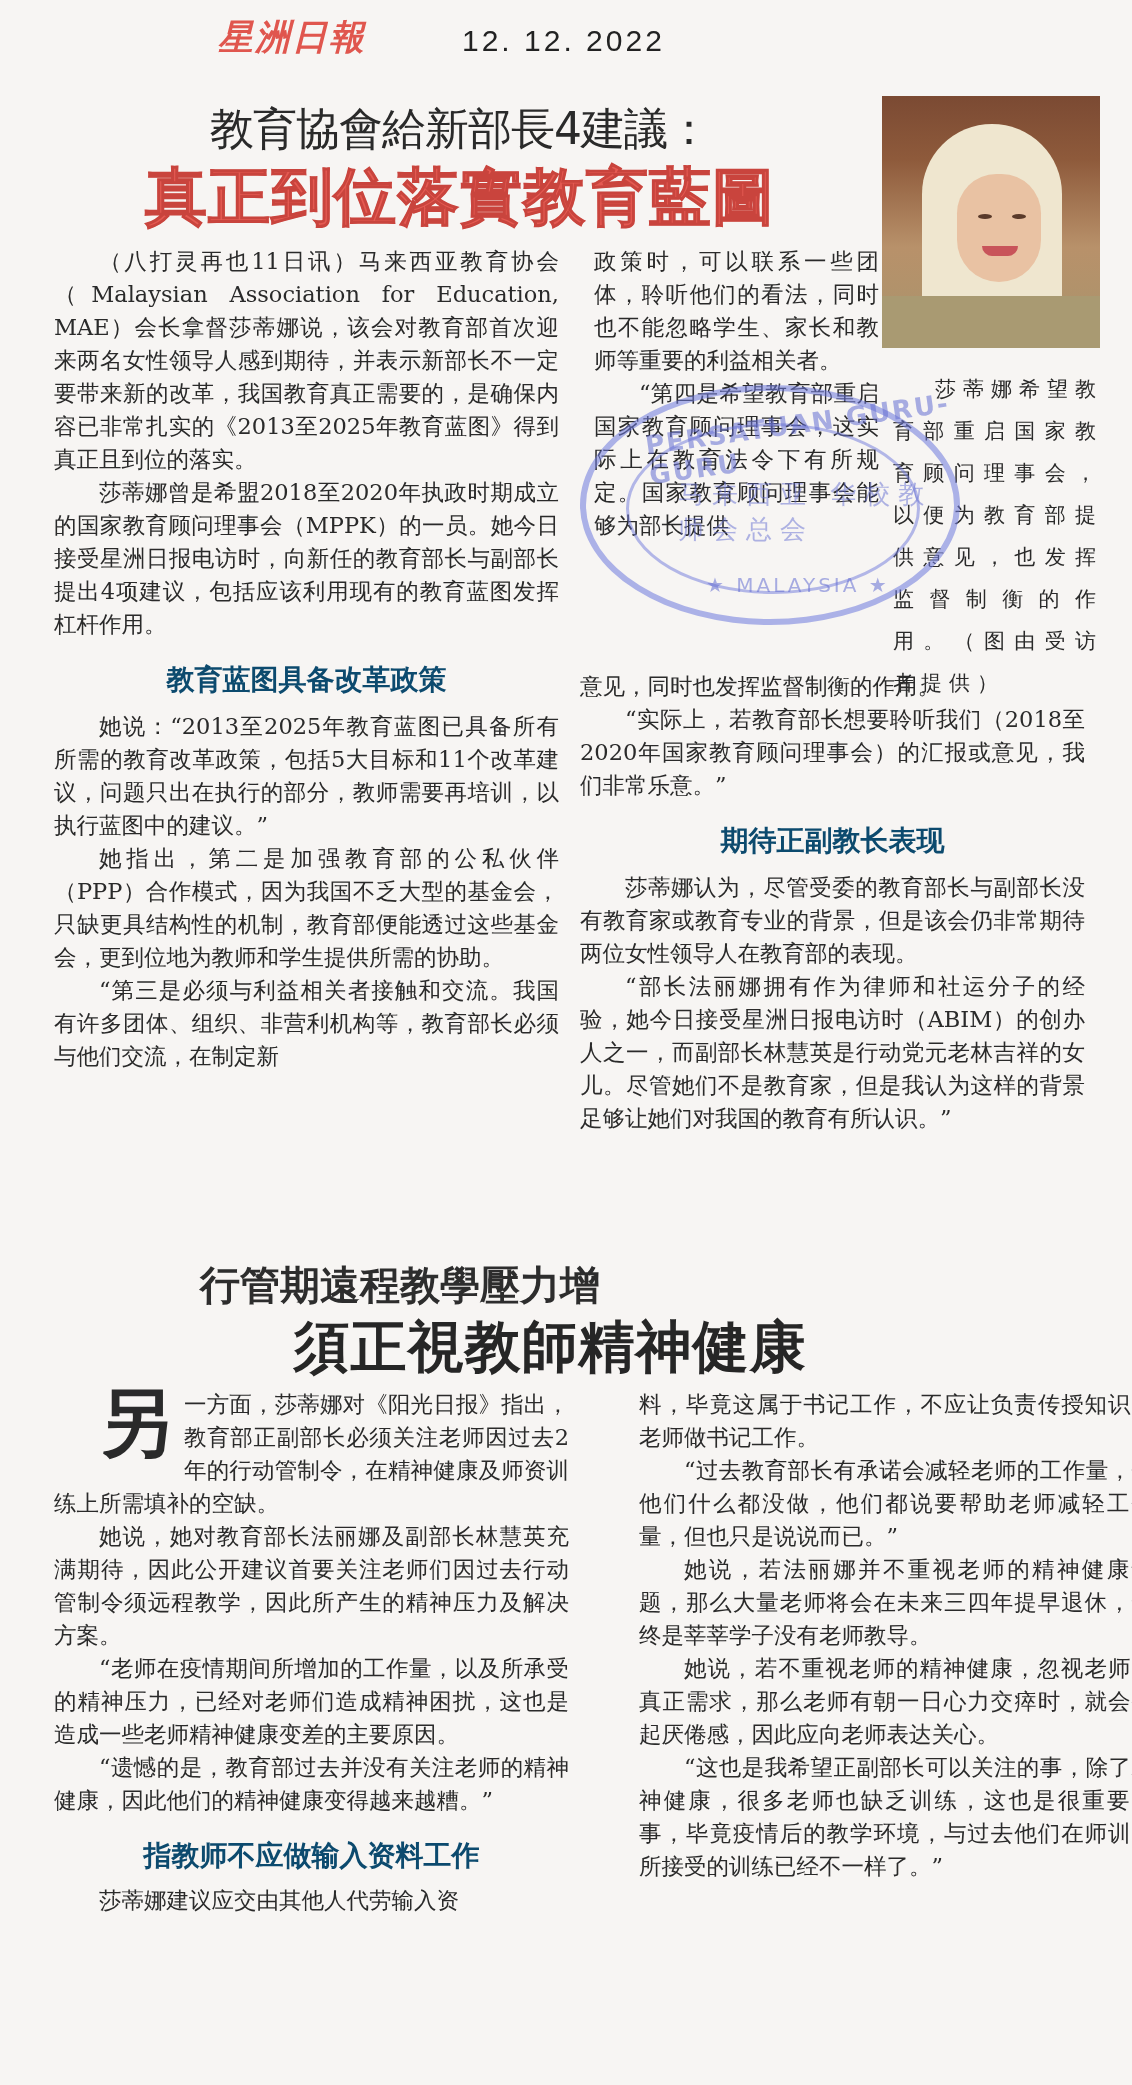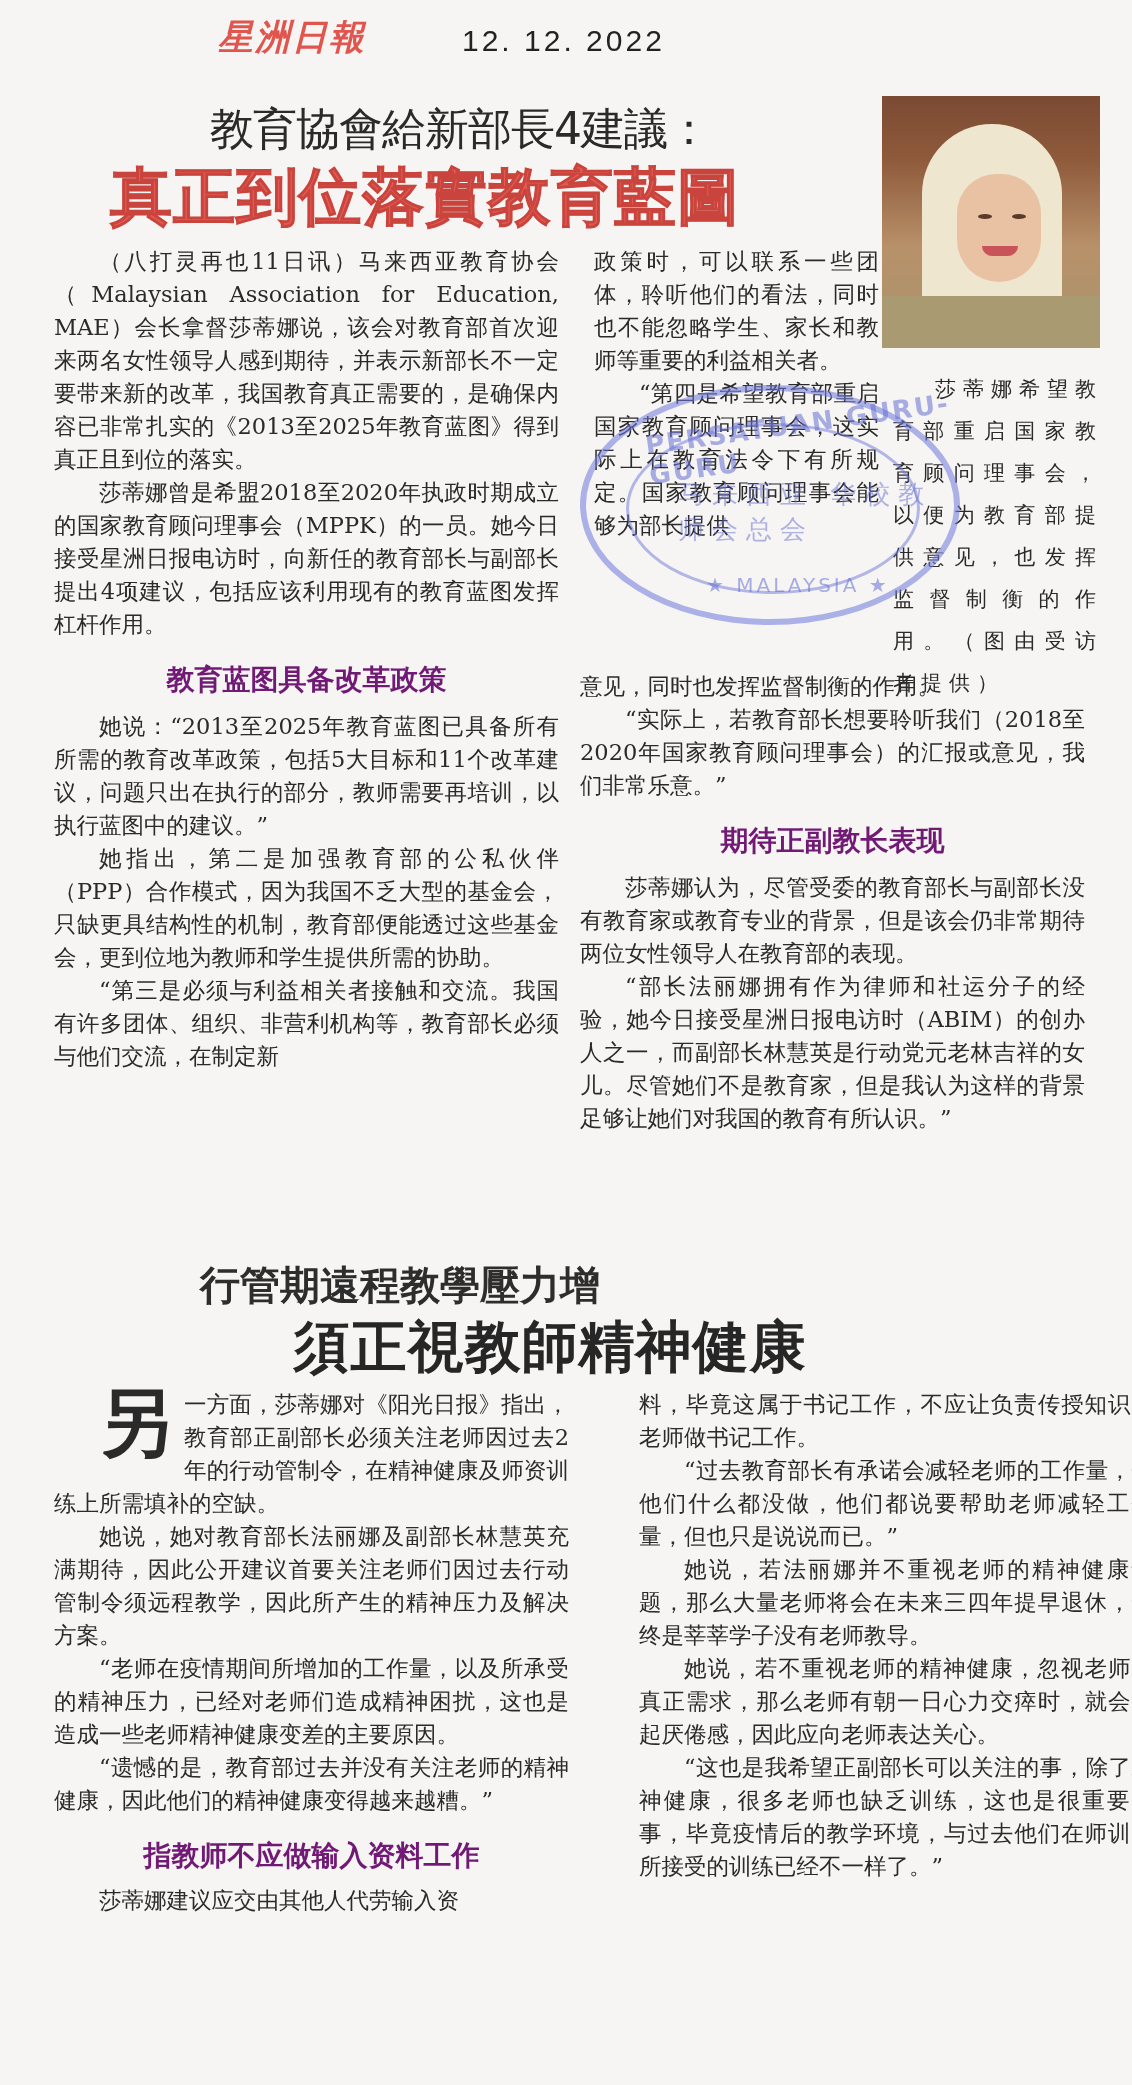--- a/index.html
+++ b/index.html
@@ -18,21 +18,21 @@
   .masthead-date {
     left: 462px; top: 24px; font-size: 30px; color: #222; letter-spacing: 3px;
     font-family: "Liberation Sans", "DejaVu Sans", sans-serif;
   }
   .kicker {
     left: 170px; top: 100px; width: 580px; text-align: center;
     font-size: 44px; color: #2a2a2a;
     font-family: "DejaVu Sans", sans-serif; font-weight: normal; letter-spacing: -1px;
   }
   .headline {
-    left: 110px; top: 155px; width: 700px; 
+    left: 110px; top: 155px; width: 700px; text-align: center;
     font-size: 62px; font-weight: bold; color: #e45a52;
     font-family: "DejaVu Sans", sans-serif; letter-spacing: 1px;
     -webkit-text-stroke: 1px #c9443d;
   }
   .photo {
     left: 882px; top: 96px; width: 218px; height: 252px;
     background: linear-gradient(180deg, #7b4a33 0%, #8e5a3b 25%, #b8916a 60%, #a8946c 100%);
     overflow: hidden;
   }
   .photo .hijab {
@@ -58,21 +58,21 @@
     letter-spacing: 7px; text-align: justify; text-indent: 42px;
     font-family: "DejaVu Serif", serif; color: #2a2a2a;
   }
   .col {
     font-size: 22.5px; line-height: 33px; text-align: justify; color: #2a2a2a;
   }
   .col p { margin: 0; text-indent: 2em; }
   .col p.noindent { text-indent: 0; }
   .subhead {
     font-family: "DejaVu Sans", sans-serif; font-weight: bold; font-size: 28px;
-    text-align: center; color: #701a75;
+    text-align: center; color: #0c4a6e;
   }
   .col1 { left: 54px; top: 245px; width: 505px; }
   .col2a { left: 594px; top: 245px; width: 285px; }
   .col2b { left: 580px; top: 670px; width: 505px; }
   .stamp {
     left: 580px; top: 385px; width: 380px; height: 240px;
     border: 6px solid rgba(110,120,220,0.55); border-radius: 50%;
     box-sizing: border-box;
   }
   .stamp-inner {

